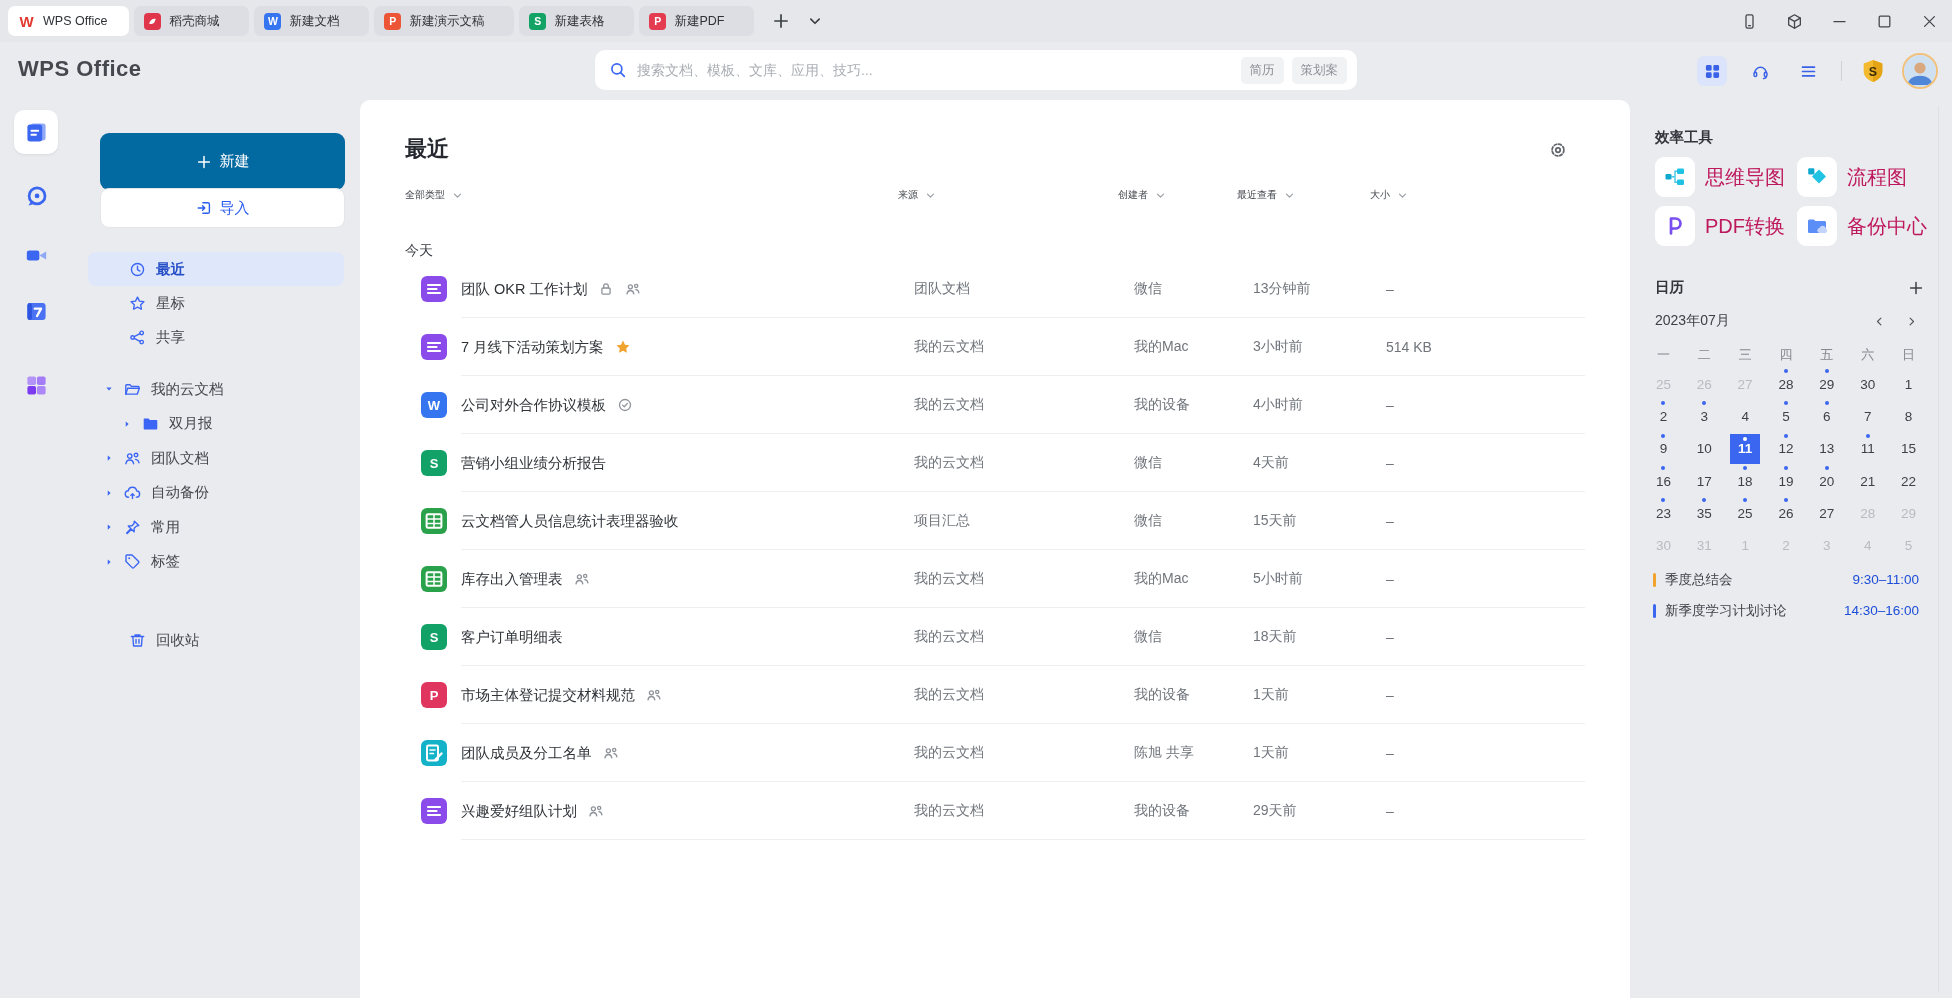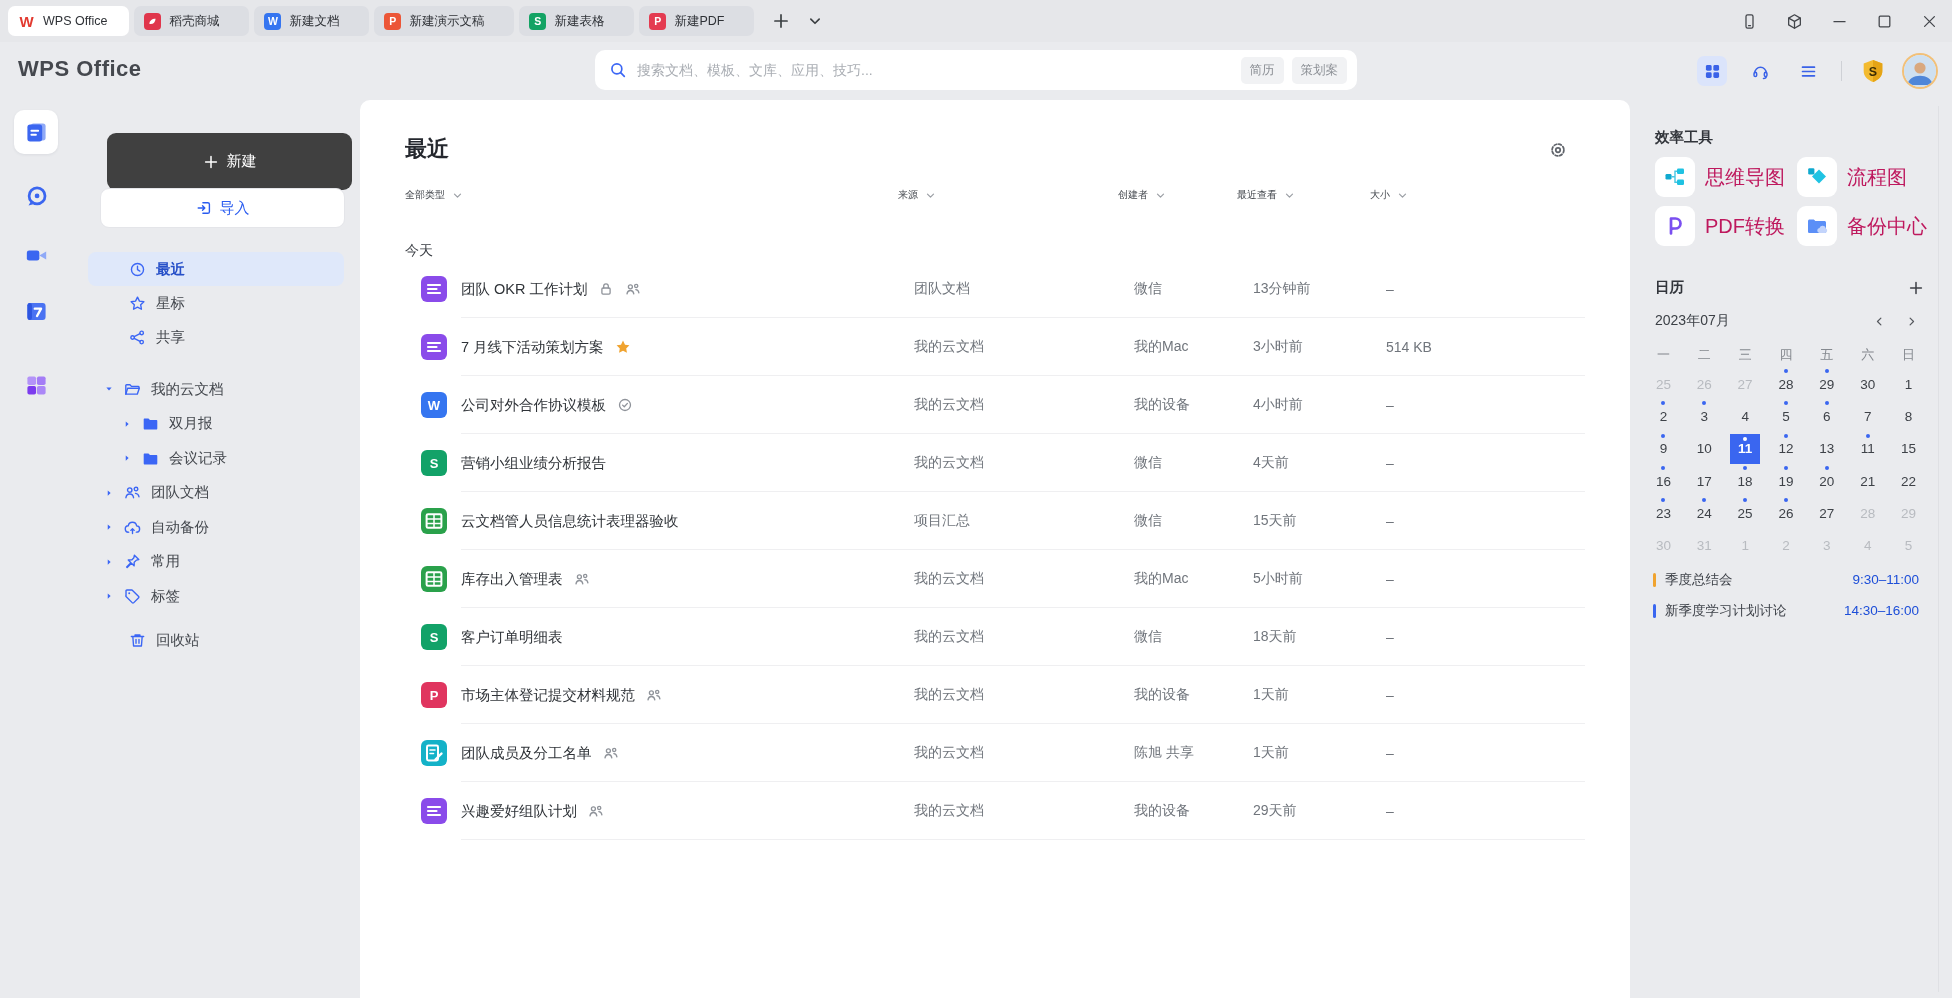--- a/index.html
+++ b/index.html
@@ -46,21 +46,21 @@
   
   .content { display:flex; height:898px; }
   .rail { width:72px; position:relative; flex:none; }
   .rail-item { position:absolute; left:14px; width:44px; height:44px; border-radius:10px;
                display:flex; align-items:center; justify-content:center; }
   .rail-item.active { background:#fff; box-shadow:0 1px 3px rgba(40,50,80,.08); }
 
   .sidebar { width:288px; position:relative; flex:none; font-size:14.5px; }
   .btn-new, .btn-import { position:absolute; left:28px; width:245px; border-radius:9px; display:flex;
       align-items:center; justify-content:center; gap:8px; font-size:15px; font-family:inherit; cursor:default; }
-  .btn-new { top:33px; height:57px; background:#404040; color:#fff; border:none;margin-left:7px; }
+  .btn-new { top:33px; height:57px; background:#0369a1; color:#fff; border:none; }
   .btn-import { top:88px; height:40px; background:#fff; color:#2a5cf0; border:1px solid #e4e5e9; }
   .ic16 { width:16px; height:16px; } .ic17 { width:17px; height:17px; } .ic14 { width:13px; height:13px; }
   #side-nav { position:absolute; top:152px; left:16px; right:16px; }
   .nav-item { height:34px; display:flex; align-items:center; padding-left:41px; gap:10px; border-radius:8px;
               color:#43474d; cursor:default; }
   .nav-item .ic { color:#3b66f5; }
   .nav-item.active { background:#dfe8fa; color:#2750c8; font-weight:600; }
   #side-tree { position:absolute; top:272px; left:16px; right:16px; }
   .tree-item { height:34.5px; display:flex; align-items:center; padding-left:16px; color:#43474d; cursor:default; }
   .tree-item .caret { width:10px; height:10px; color:#8a8e94; margin-right:15px; flex:none; }
@@ -382,33 +382,20 @@
               <path fill="currentColor" d="M6 3.8l4.6 4.2L6 12.2z"></path>
             </svg>
           </span>
      <span class="ic ic17">
             <svg viewBox="0 0 16 16" width="100%" height="100%">
               <path fill="currentColor" d="M1.6 4.1c0-.5.4-.9.9-.9h3.6l1.4 1.6h6c.5 0 .9.4.9.9v7c0 .5-.4.9-.9.9h-11c-.5 0-.9-.4-.9-.9z"></path>
             </svg>
           </span>
      <span>双月报</span>
    </div>
-        <div class="tree-item lvl1">
-     <span class="ic caret">
-            <svg viewBox="0 0 16 16" width="100%" height="100%">
-              <path fill="currentColor" d="M6 3.8l4.6 4.2L6 12.2z"></path>
-            </svg>
-          </span>
-     <span class="ic ic17">
-            <svg viewBox="0 0 16 16" width="100%" height="100%">
-              <path fill="currentColor" d="M1.6 4.1c0-.5.4-.9.9-.9h3.6l1.4 1.6h6c.5 0 .9.4.9.9v7c0 .5-.4.9-.9.9h-11c-.5 0-.9-.4-.9-.9z"></path>
-            </svg>
-          </span>
-     <span>会议记录</span>
-   </div>
         <div class="tree-item lvl0">
      <span class="ic caret">
             <svg viewBox="0 0 16 16" width="100%" height="100%">
               <path fill="currentColor" d="M6 3.8l4.6 4.2L6 12.2z"></path>
             </svg>
           </span>
      <span class="ic ic17">
             <svg viewBox="0 0 16 16" width="100%" height="100%" fill="none" stroke="currentColor" stroke-width="1.3" stroke-linecap="round" stroke-linejoin="round">
               <circle cx="5.4" cy="5.7" r="2.1"></circle>
               <path d="M1.8 12.9c.3-2.2 1.7-3.5 3.6-3.5s3.3 1.3 3.6 3.5"></path>
@@ -872,21 +859,21 @@
         </div>
         <div class="cal-cell">
           <span>22</span>
         </div>
         <div class="cal-cell">
           <span class="dot"></span>
           <span>23</span>
         </div>
         <div class="cal-cell">
           <span class="dot"></span>
-          <span>24</span>
+          <span>35</span>
         </div>
         <div class="cal-cell">
           <span class="dot"></span>
           <span>25</span>
         </div>
         <div class="cal-cell">
           <span class="dot"></span>
           <span>26</span>
         </div>
         <div class="cal-cell">

